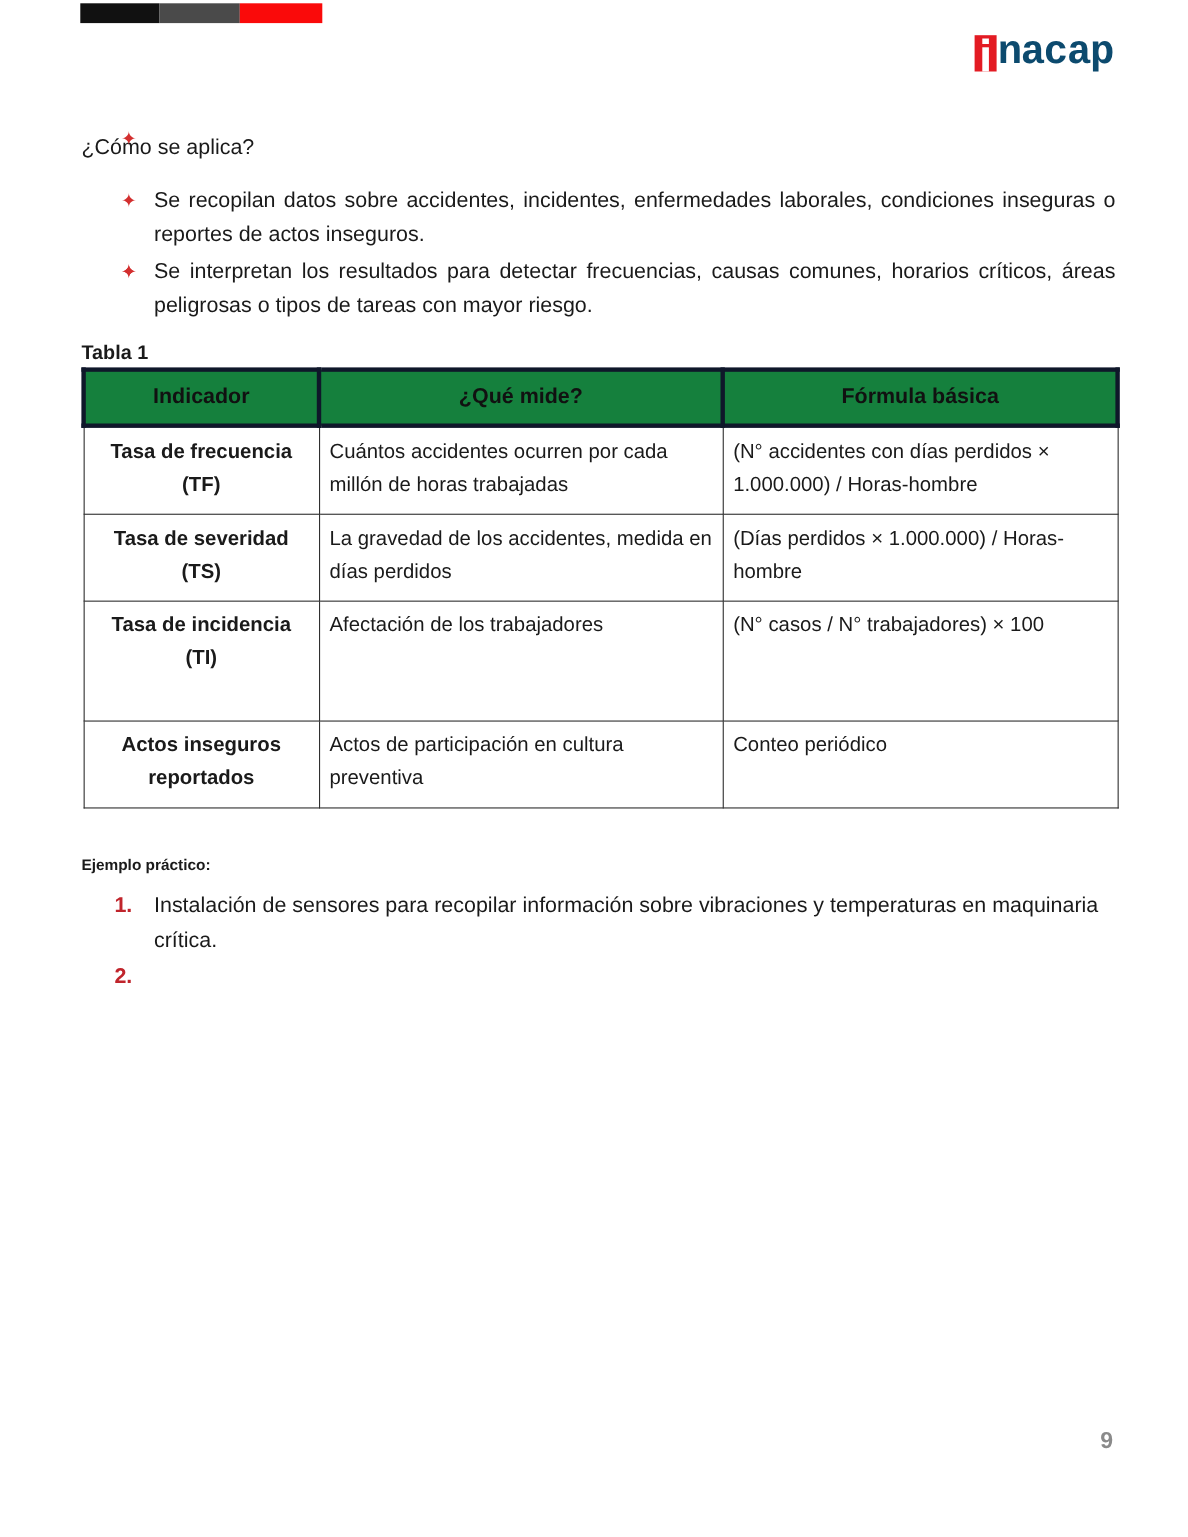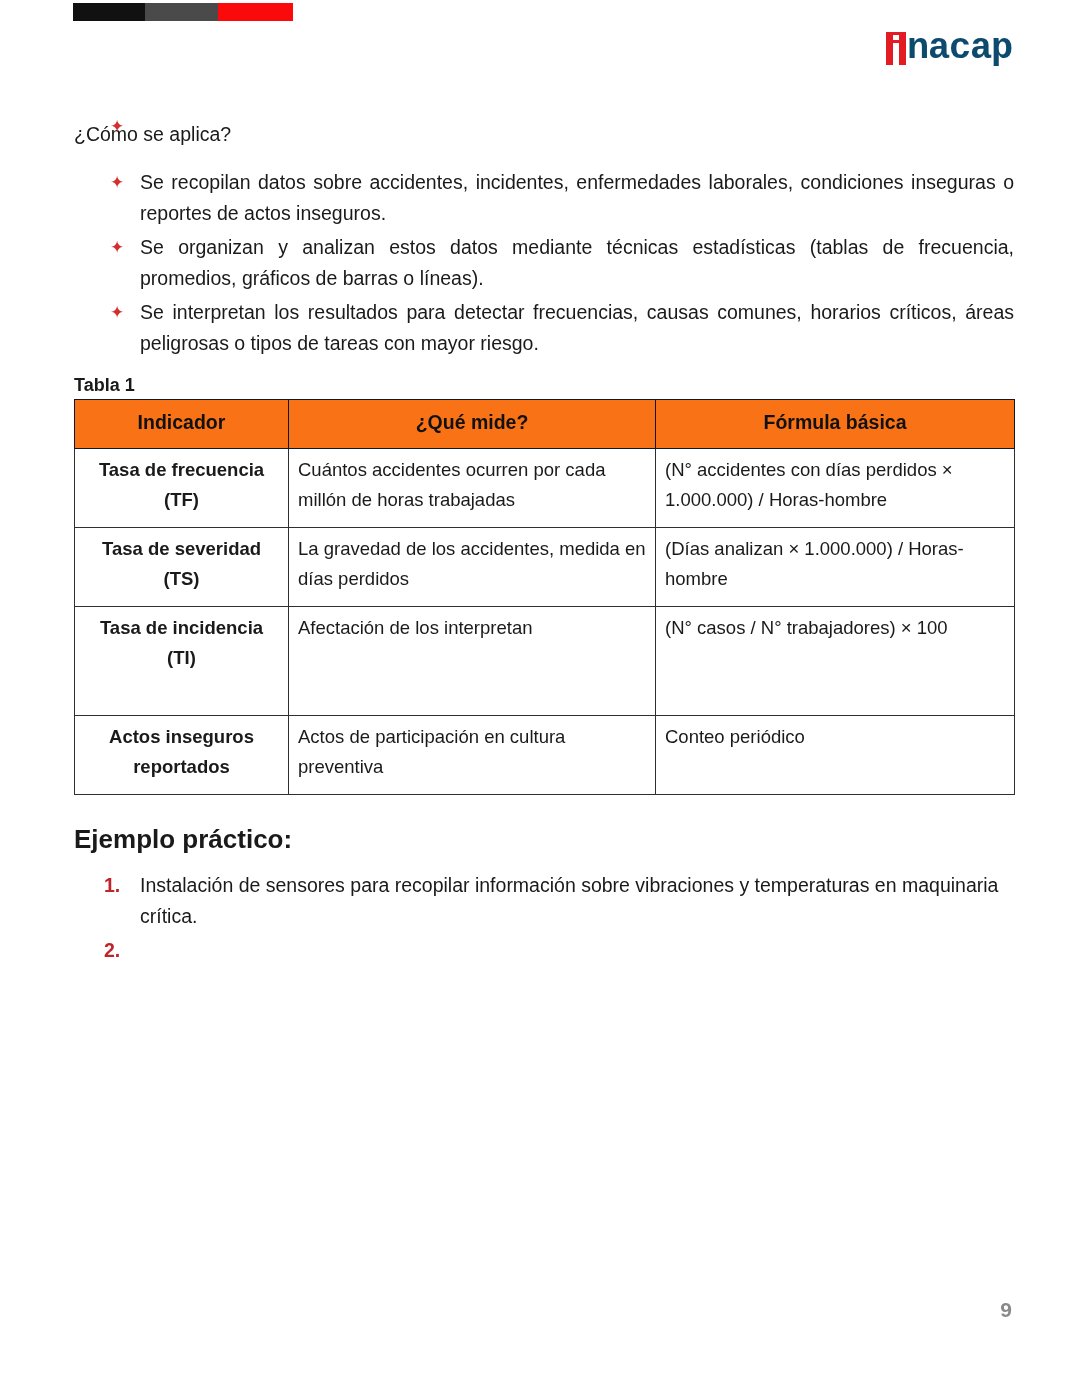--- a/index.html
+++ b/index.html
@@ -160,22 +160,22 @@
     font-size: 18.5px;
   }
   table.ind-table th,
   table.ind-table td {
     border: 1px solid #2f2f2f;
     vertical-align: top;
     padding: 6px 9px 10px 9px;
     line-height: 1.62;
   }
   table.ind-table thead th {
-    background: #f97316;
-    border: 1px solid #0f172a;
+    background: #15803d;
+    border: 4px solid #0f172a;
     text-align: center;
     font-weight: 700;
     font-size: 19.5px;
     padding: 7px 6px 9px 6px;
     color: #111;
   }
   table.ind-table tbody td.col-ind {
     text-align: center;
     font-weight: 700;
   }
@@ -186,22 +186,22 @@
   col.c1 { width: 214px; }
   col.c2 { width: 367px; }
   col.c3 { width: 359px; }
 
   .row-tall td { height: 62px; }
   .row-xtall td { height: 92px; }
 
   
   .section-head {
     font-weight: 700;
-    font-size: 26px;
-    margin: 23px 0 0 0;
+    font-size: 14px;
+    margin: 40px 0 0 0;
   }
 
   
   .page-number {
     position: absolute;
     right: 68px;
     bottom: 75px;
     font-size: 21px;
     font-weight: 700;
     color: #8a8a8a;
@@ -231,21 +231,20 @@
 
   <p class="body-text plain">¿Cómo se aplica?</p>
 
   <ul class="star-list" style="margin-top:16px;">
     <li>
       <span class="star">✦</span>
       <span class="txt jfull">Se recopilan datos sobre accidentes, incidentes, enfermedades laborales, condiciones inseguras o reportes de actos inseguros.</span>
     </li>
     <li>
       <span class="star">✦</span>
-      <span class="txt jfull">Se organizan y analizan estos datos mediante técnicas estadísticas (tablas de frecuencia, promedios, gráficos de barras o líneas).</span>
     </li>
     <li>
       <span class="star">✦</span>
       <span class="txt jfull">Se interpretan los resultados para detectar frecuencias, causas comunes, horarios críticos, áreas peligrosas o tipos de tareas con mayor riesgo.</span>
     </li>
   </ul>
 
   <div class="table-caption-wrap">
     <p class="tbl-label">Tabla 1</p>
   </div>
@@ -265,25 +264,25 @@
     </thead>
     <tbody>
       <tr class="row-tall">
         <td class="col-ind">Tasa de frecuencia (TF)</td>
         <td class="col-mide">Cuántos accidentes ocurren por cada millón de horas trabajadas</td>
         <td class="col-form">(N° accidentes con días perdidos × 1.000.000) / Horas-hombre</td>
       </tr>
       <tr class="row-tall">
         <td class="col-ind">Tasa de severidad (TS)</td>
         <td class="col-mide">La gravedad de los accidentes, medida en días perdidos</td>
-        <td class="col-form">(Días analizan × 1.000.000) / Horas-hombre</td>
+        <td class="col-form">(Días perdidos × 1.000.000) / Horas-hombre</td>
       </tr>
       <tr class="row-xtall">
         <td class="col-ind">Tasa de incidencia (TI)</td>
-        <td class="col-mide">Afectación de los interpretan</td>
+        <td class="col-mide">Afectación de los trabajadores</td>
         <td class="col-form">(N° casos / N° trabajadores) × 100</td>
       </tr>
       <tr class="row-tall">
         <td class="col-ind">Actos inseguros reportados</td>
         <td class="col-mide">Actos de participación en cultura preventiva</td>
         <td class="col-form">Conteo periódico</td>
       </tr>
     </tbody>
   </table>
 

